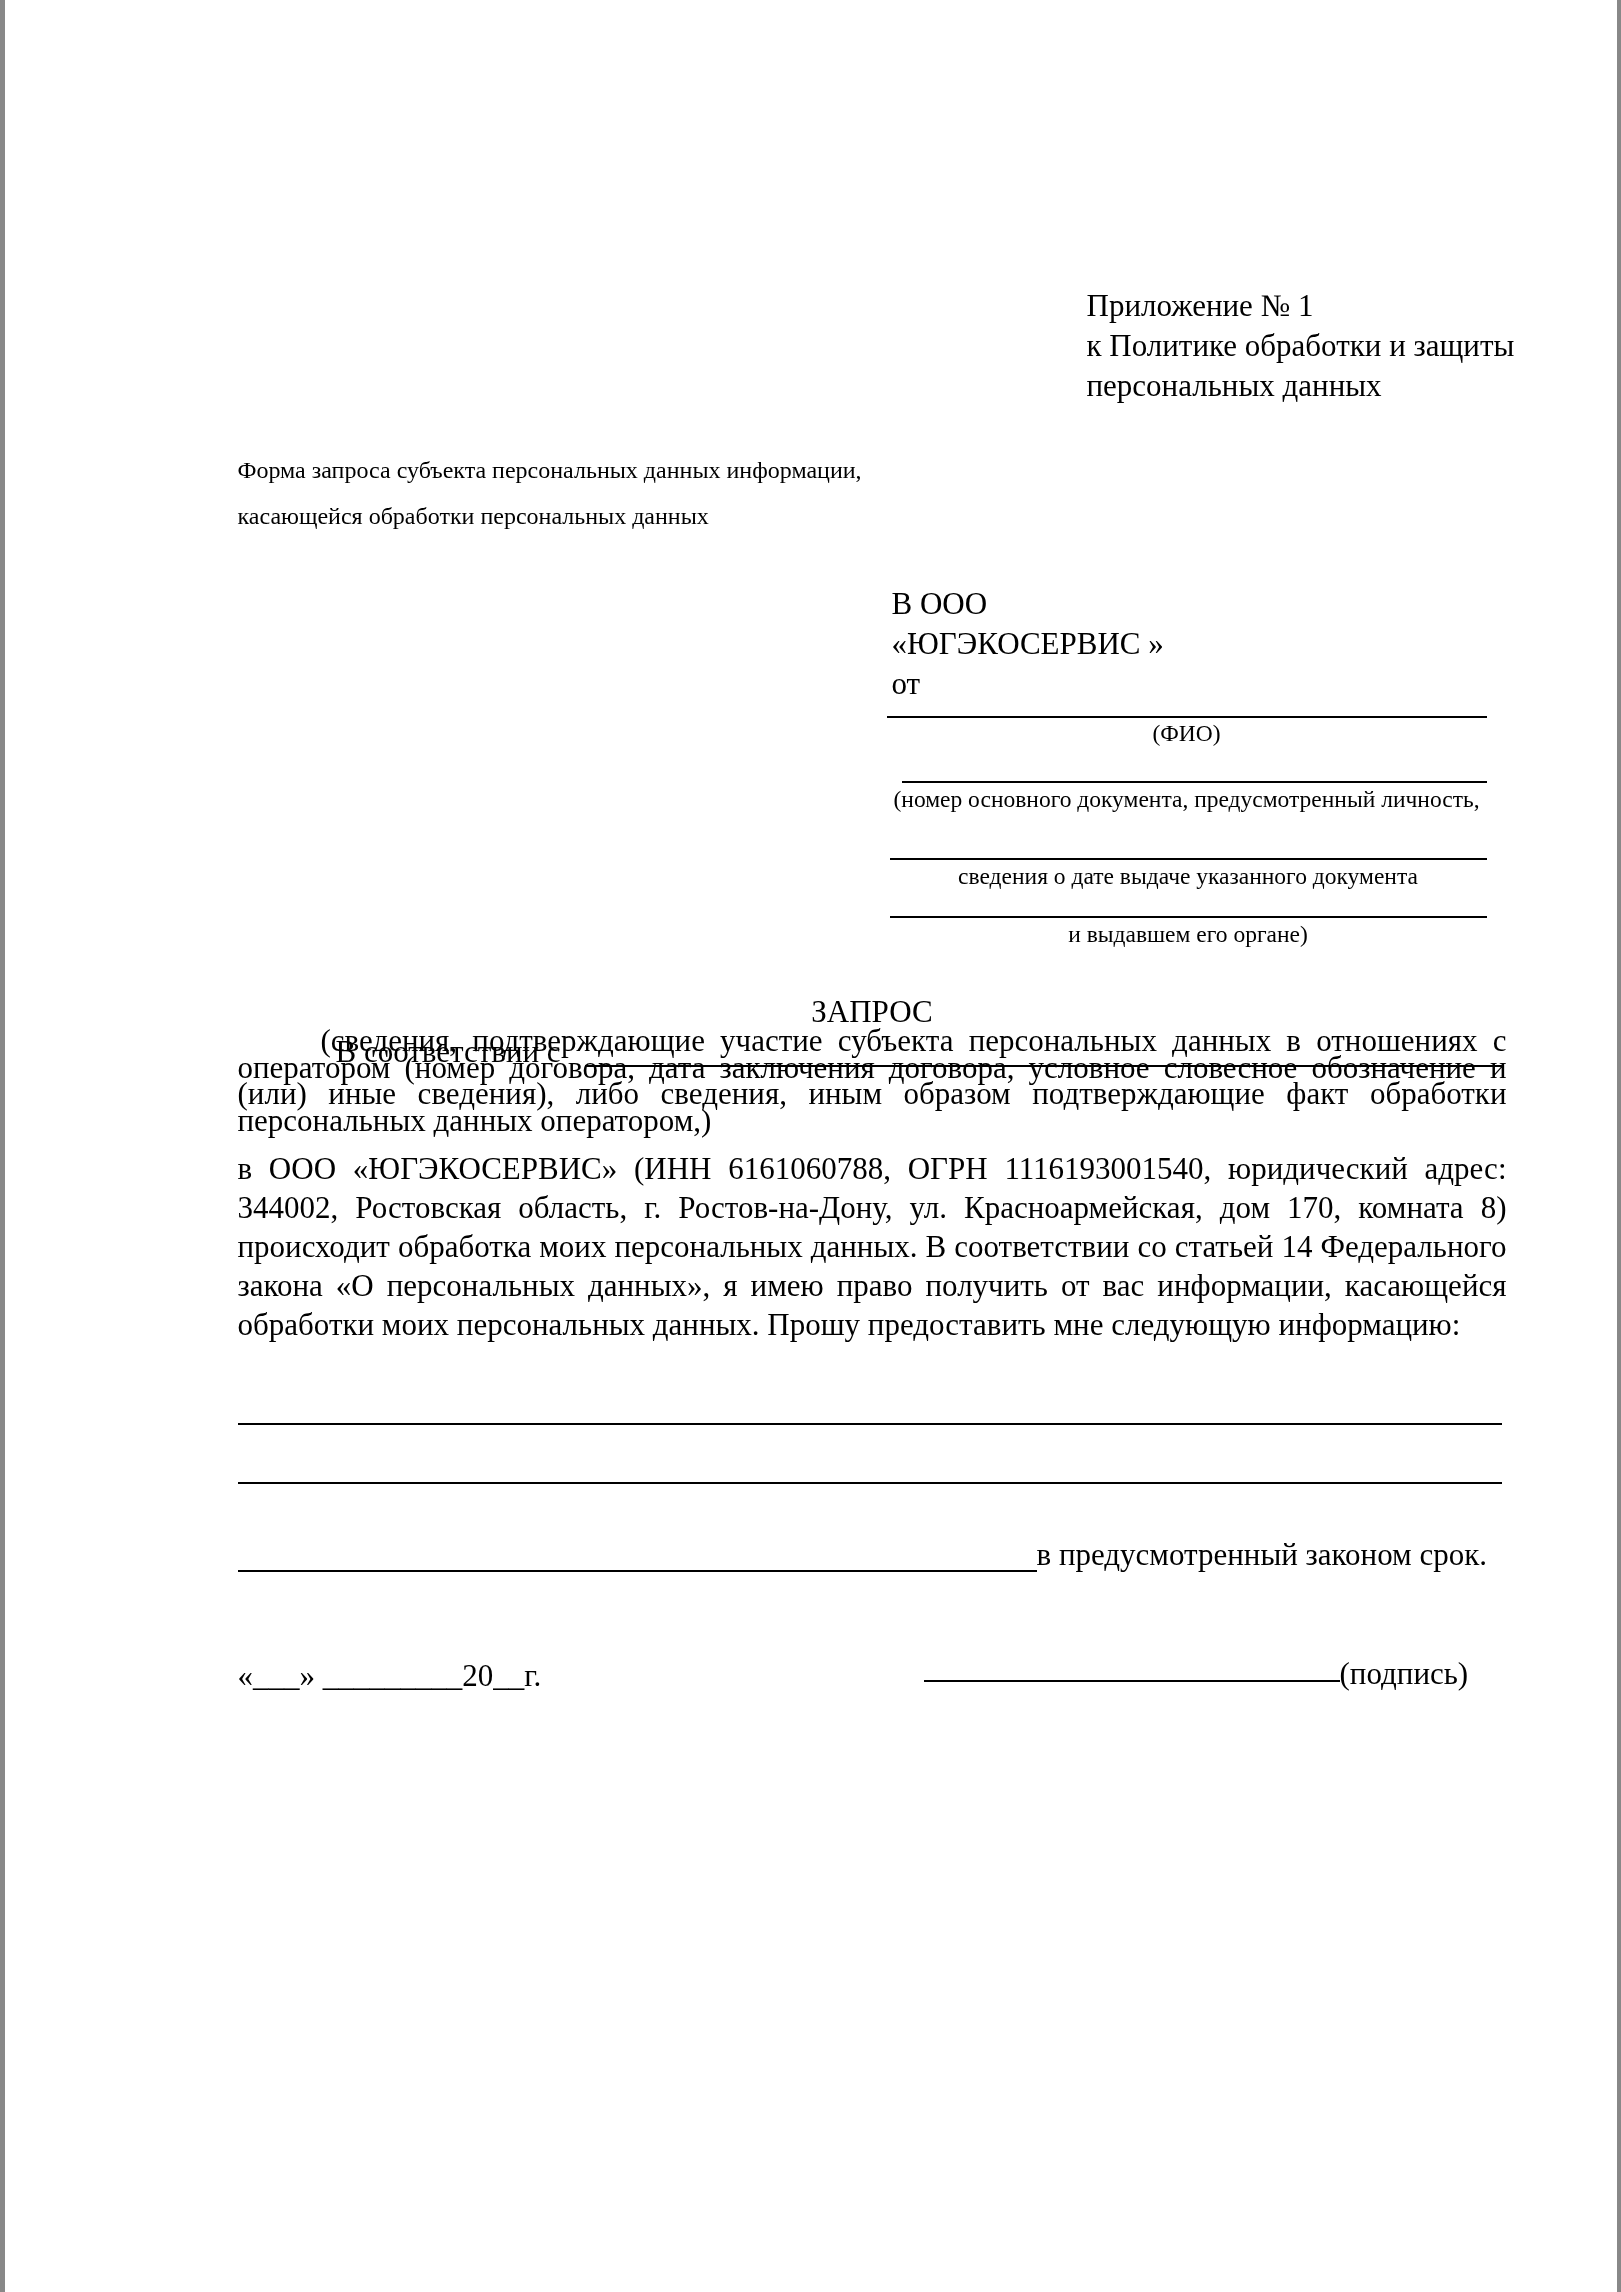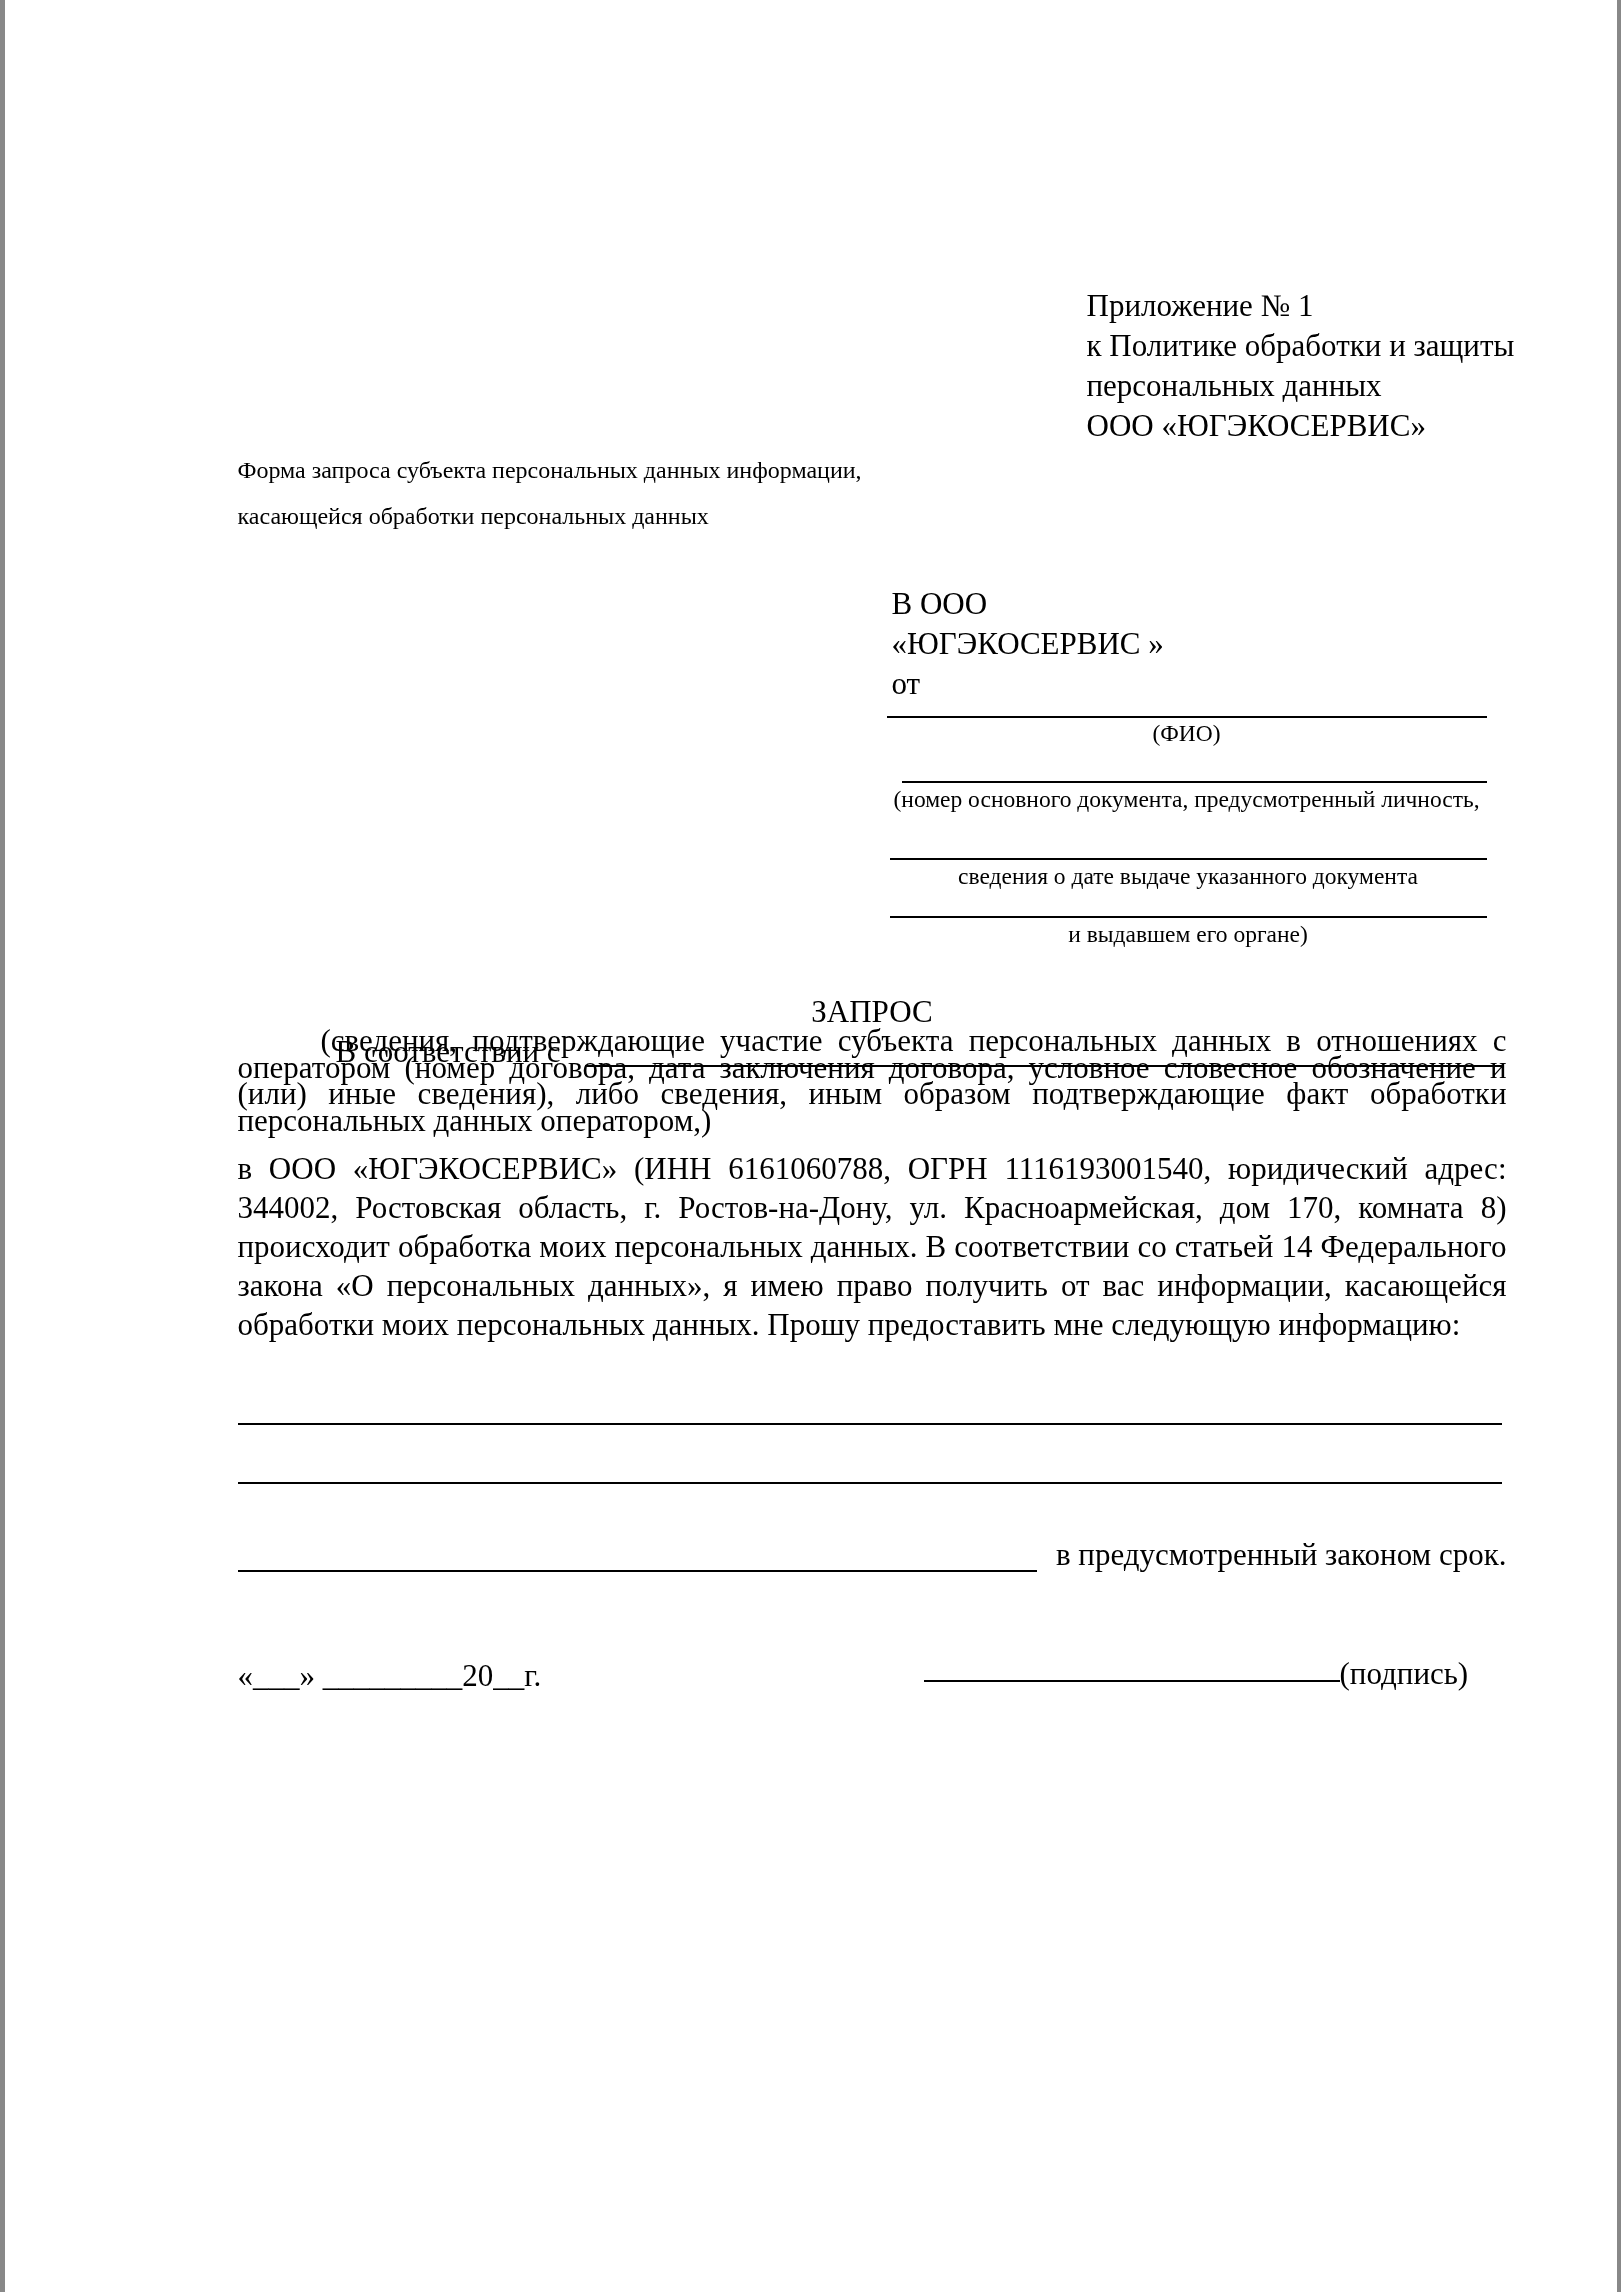--- a/index.html
+++ b/index.html
@@ -27,21 +27,20 @@
 </style>
 </head>
 <body>
 
 <div class="page">
 
   <div class="abs base" style="left:1082px;top:286px;">
     <div>Приложение № 1</div>
     <div>к Политике обработки и защиты</div>
     <div>персональных данных</div>
-    <div>ООО «ЮГЭКОСЕРВИС»</div>
   </div>
 
   <div class="title">
     <div>Форма запроса субъекта персональных данных информации,</div>
     <div>касающейся обработки персональных данных</div>
   </div>
 
   <div class="abs base" style="left:887px;top:584px;">
     <div>В ООО</div>
     <div>«ЮГЭКОСЕРВИС »</div>
@@ -66,20 +65,20 @@
   <div class="rule" style="left:580px;top:1065px;width:917px;"></div>
 
   <div class="p" style="left:233px;top:1028px;width:1269px;font-size:31px;line-height:26.5px;text-indent:83px;">(сведения, подтверждающие участие субъекта персональных данных в отношениях с оператором (номер договора, дата заключения договора, условное словесное обозначение и (или) иные сведения), либо сведения, иным образом подтверждающие факт обработки персональных данных оператором,)</div>
 
   <div class="p body-text" style="left:233px;top:1149px;width:1269px;">в ООО «ЮГЭКОСЕРВИС» (ИНН 6161060788, ОГРН 1116193001540, юридический адрес: 344002, Ростовская область, г. Ростов-на-Дону, ул. Красноармейская, дом 170, комната 8) происходит обработка моих персональных данных. В соответствии со статьей 14 Федерального закона «О персональных данных», я имею право получить от вас информации, касающейся обработки моих персональных данных. Прошу предоставить мне следующую информацию:</div>
 
   <div class="rule" style="left:233px;top:1423px;width:1264px;"></div>
   <div class="rule" style="left:233px;top:1482px;width:1264px;"></div>
 
   <div class="rule" style="left:233px;top:1570px;width:799px;"></div>
-  <div class="t body-text" style="left:1032px;top:1535px;width:470px;text-align:right;">в предусмотренный законом срок.</div>
+  <div class="t body-text" style="left:1032px;top:1535px;width:470px;">в предусмотренный законом срок.</div>
 
   <div class="t base" style="left:233px;top:1656px;">«___» _________20__г.</div>
   <div class="rule" style="left:919px;top:1680px;width:416px;"></div>
   <div class="t base" style="left:1335px;top:1654px;">(подпись)</div>
 
 </div>
 
 
 </body></html>

